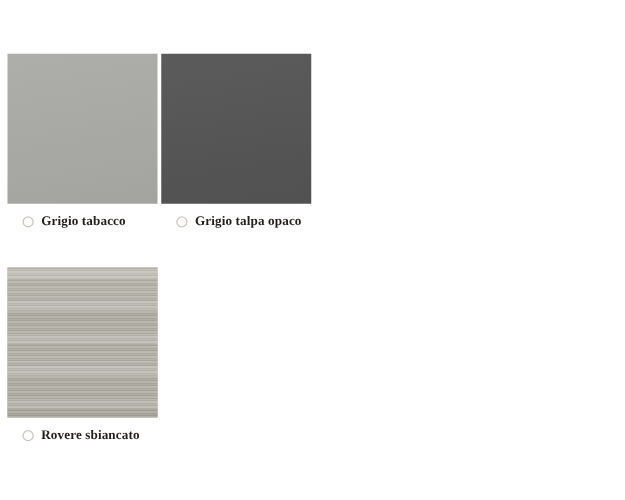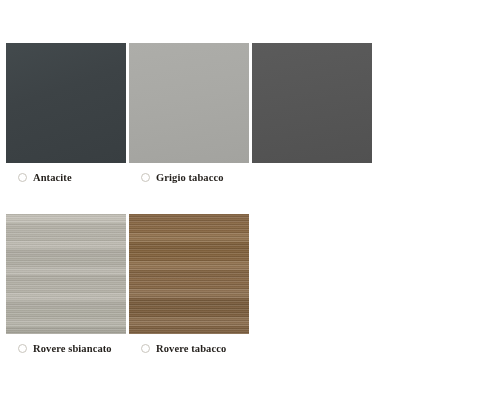--- a/index.html
+++ b/index.html
@@ -132,56 +132,46 @@
       linear-gradient(180deg, #916f4c 0%, #87663f 30%, #8e6d4b 55%, #7f6140 80%, #8a6a49 100%);
   }
 </style>
 </head>
 <body>
 
 <div id="swatch-gallery">
 
   <div class="swatch-row">
 
-    <div class="swatch-cell">
-      <div class="swatch-tile finish-antracite"></div>
-      <div class="swatch-label-row">
-        <span class="radio-dot"></span>
-        <span class="swatch-name">Antacite</span>
-      </div>
-    </div>
 
 
     <div class="swatch-cell">
       <div class="swatch-tile finish-grigio-lucido"></div>
       <div class="swatch-label-row">
         <span class="radio-dot"></span>
         <span class="swatch-name">Grigio tabacco</span>
       </div>
     </div>
 
     <div class="swatch-cell">
       <div class="swatch-tile finish-grigio-talpa"></div>
+      <div class="swatch-label-row">
+        <span class="radio-dot"></span>
+        <span class="swatch-name">Grigio talpa opaco</span>
+      </div>
     </div>
 
   </div>
 
   <div class="swatch-row">
 
     <div class="swatch-cell">
       <div class="swatch-tile finish-rovere-sbiancato"></div>
       <div class="swatch-label-row">
         <span class="radio-dot"></span>
         <span class="swatch-name">Rovere sbiancato</span>
       </div>
     </div>
 
-    <div class="swatch-cell">
-      <div class="swatch-tile finish-rovere-tabacco"></div>
-      <div class="swatch-label-row">
-        <span class="radio-dot"></span>
-        <span class="swatch-name">Rovere tabacco</span>
-      </div>
-    </div>
 
   </div>
 
 </div>
 
 </body></html>

